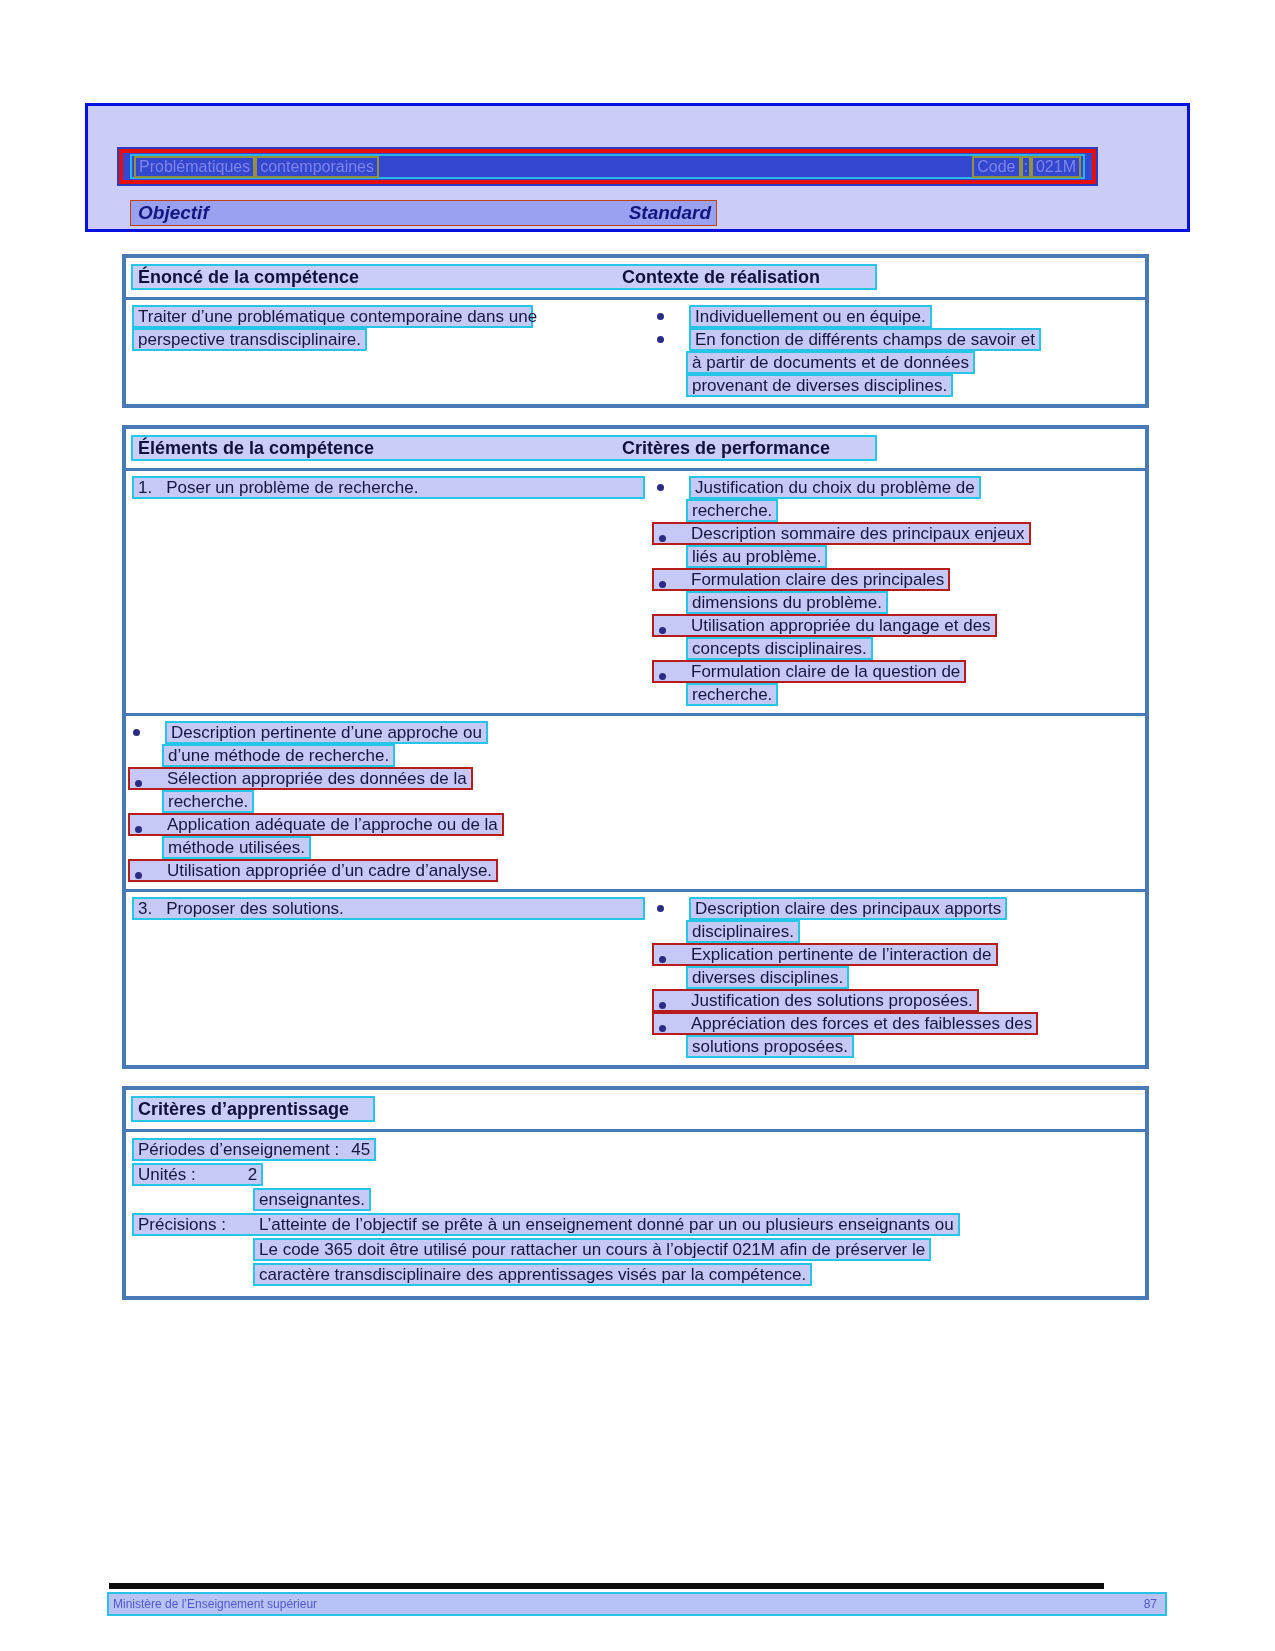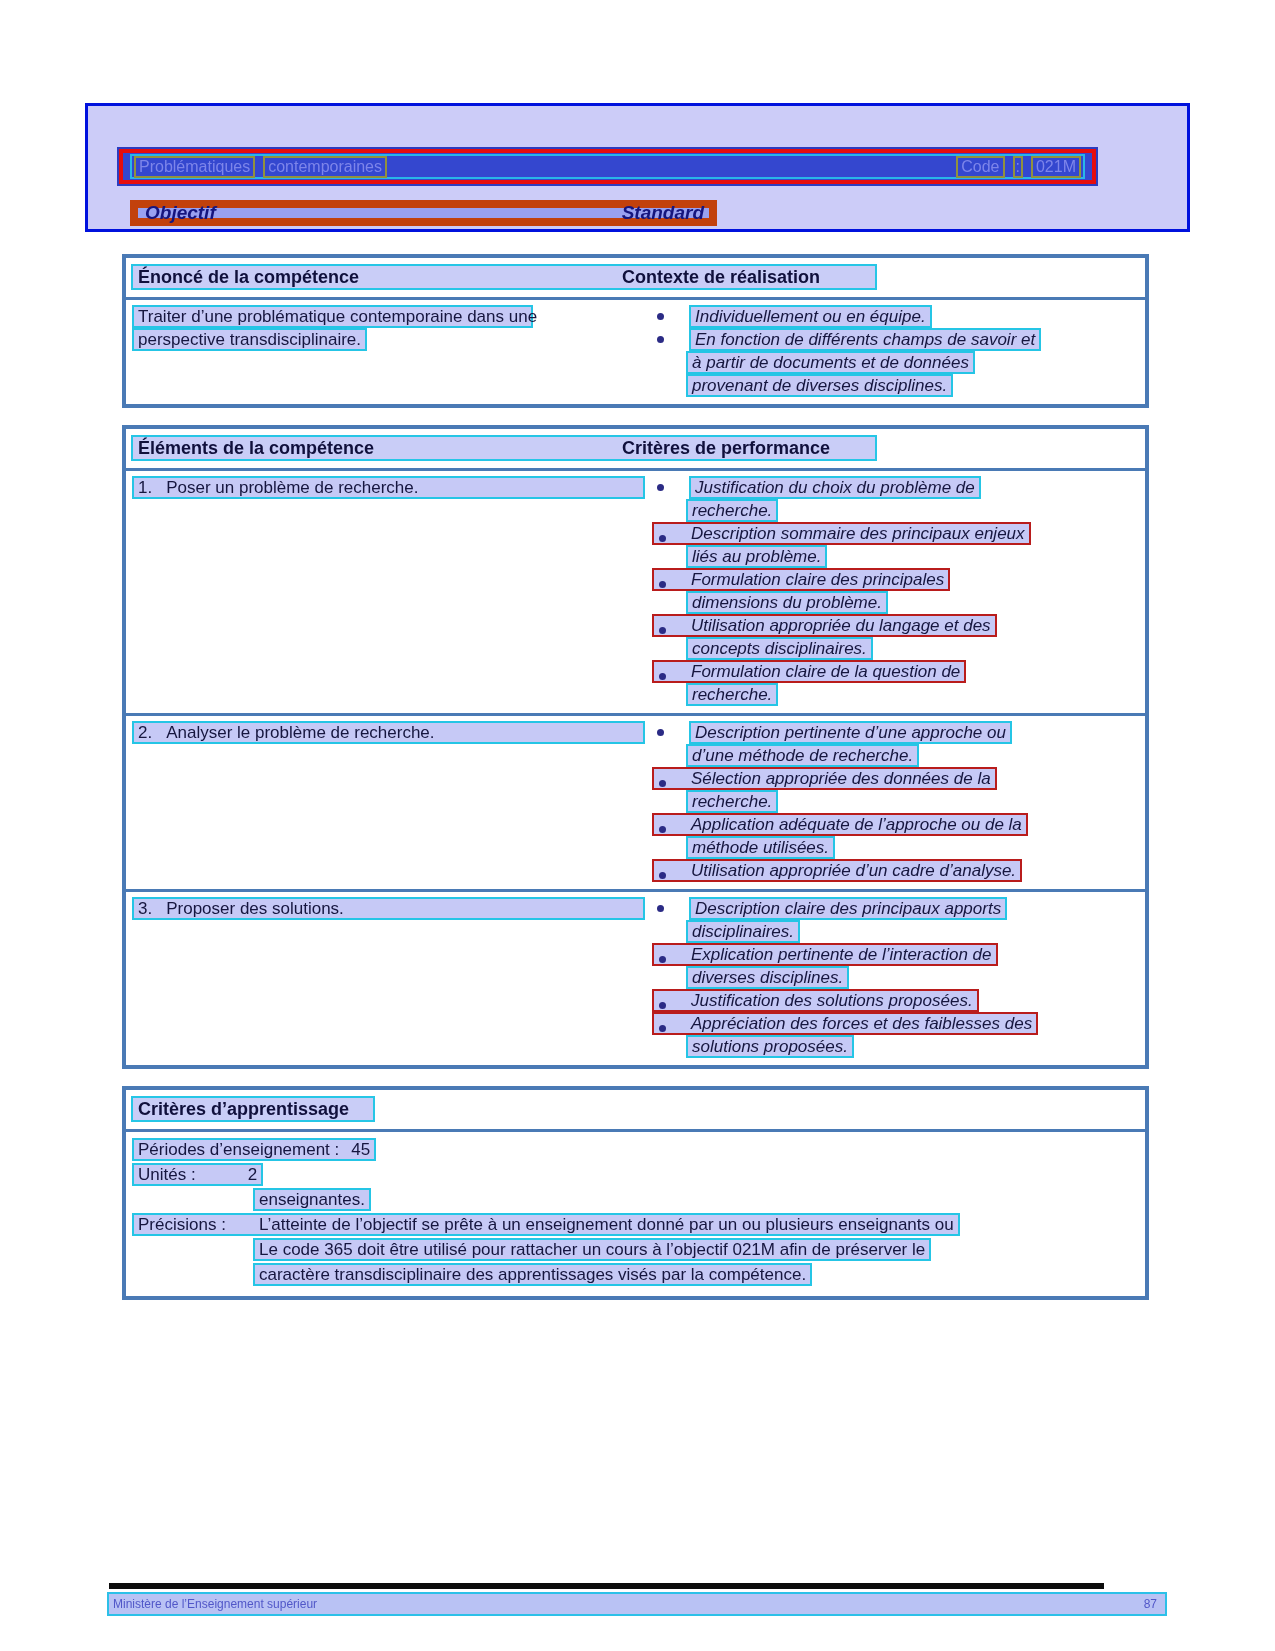--- a/index.html
+++ b/index.html
@@ -15,29 +15,29 @@
   .title-bar{
     position:absolute;left:31px;top:43px;width:977px;height:35px;
     box-sizing:border-box;background:#3447cf;border:4px solid #e60d0d;
     outline:2px solid #2d3cc0;display:flex;align-items:center;
   }
   .line-box{
     flex:1;margin:0 7px;height:25px;box-sizing:border-box;
     border:2px solid #28b6e8;display:flex;align-items:center;
     justify-content:space-between;padding:0 2px;
   }
-  .word-group{display:flex;gap:8px;align-items:center;border-radius:11px;}
+  .word-group{display:flex;gap:0;align-items:center;border-radius:11px;}
   .wordbox{
     border:2px solid #91913e;color:#7d85ea;font-size:16px;line-height:16px;
     padding:1px 3px;white-space:nowrap;
   }
   .wordbox.colon{padding:1px 1px;}
   .obj-row{
     position:absolute;left:42px;top:94px;width:587px;height:26px;
-    box-sizing:border-box;background:#99a1f0;border:8px solid #c2410c;
+    box-sizing:border-box;background:#99a1f0;border:1px solid #c2410c;
     display:flex;align-items:center;justify-content:space-between;
     padding:0 5px 0 7px;font-weight:bold;font-style:italic;
     font-size:19px;color:#15157e;gap:40px;
   }
   
   .tables{position:absolute;left:122px;top:254px;width:1027px;}
   .tbl{
     box-sizing:border-box;width:1027px;border:4px solid #4a7ab5;
     background:#ffffff;margin-bottom:17px;
   }
@@ -49,21 +49,21 @@
   .head-band.narrow{width:244px;}
   .hcell{
     position:absolute;top:1px;font-weight:bold;font-size:18px;
     color:#10103c;white-space:nowrap;
   }
   .hcell.l{left:5px;}
   .hcell.r{left:489px;}
   .trow{display:flex;padding:5px 0 7px 0;}
   .trow + .trow{border-top:3px solid #4a7ab5;}
   .cl{width:524px;box-sizing:border-box;padding-left:6px;flex:none;}
-  .cr{flex:1;padding-right:19px;font-style:italic;}
+  .cr{flex:1;padding-right:19px;}
   
   .hl{
     display:inline-block;background:#c6c9f6;border:2px solid #25c5e5;
     color:#16163f;font-size:17px;line-height:17px;padding:1px 4px;
     margin-bottom:0px;box-sizing:border-box;white-space:nowrap;
   }
   .hl.wide{display:block;width:513px;}
   .hl.wide1{display:block;width:401px;}
   .numgap{display:inline-block;width:14px;}
   .bi{display:flex;align-items:flex-start;}
@@ -204,23 +204,20 @@
           <span class="dot"></span>
           <span class="wtxt">Formulation claire de la question de</span>
         </div>
         <div class="contline">
           <span class="hl">recherche.</span>
         </div>
       </div>
     </div>
 
     <div class="trow">
-      <div class="cl">
-        <span class="hl wide"><span>2.</span><span class="numgap"></span><span>Analyser le problème de recherche.</span></span>
-      </div>
       <div class="cr">
         <div class="bi">
           <span class="dot"></span>
           <span class="hl">Description pertinente d’une approche ou</span>
         </div>
         <div class="contline">
           <span class="hl">d’une méthode de recherche.</span>
         </div>
         <div class="wrap-band">
           <span class="dot"></span>

